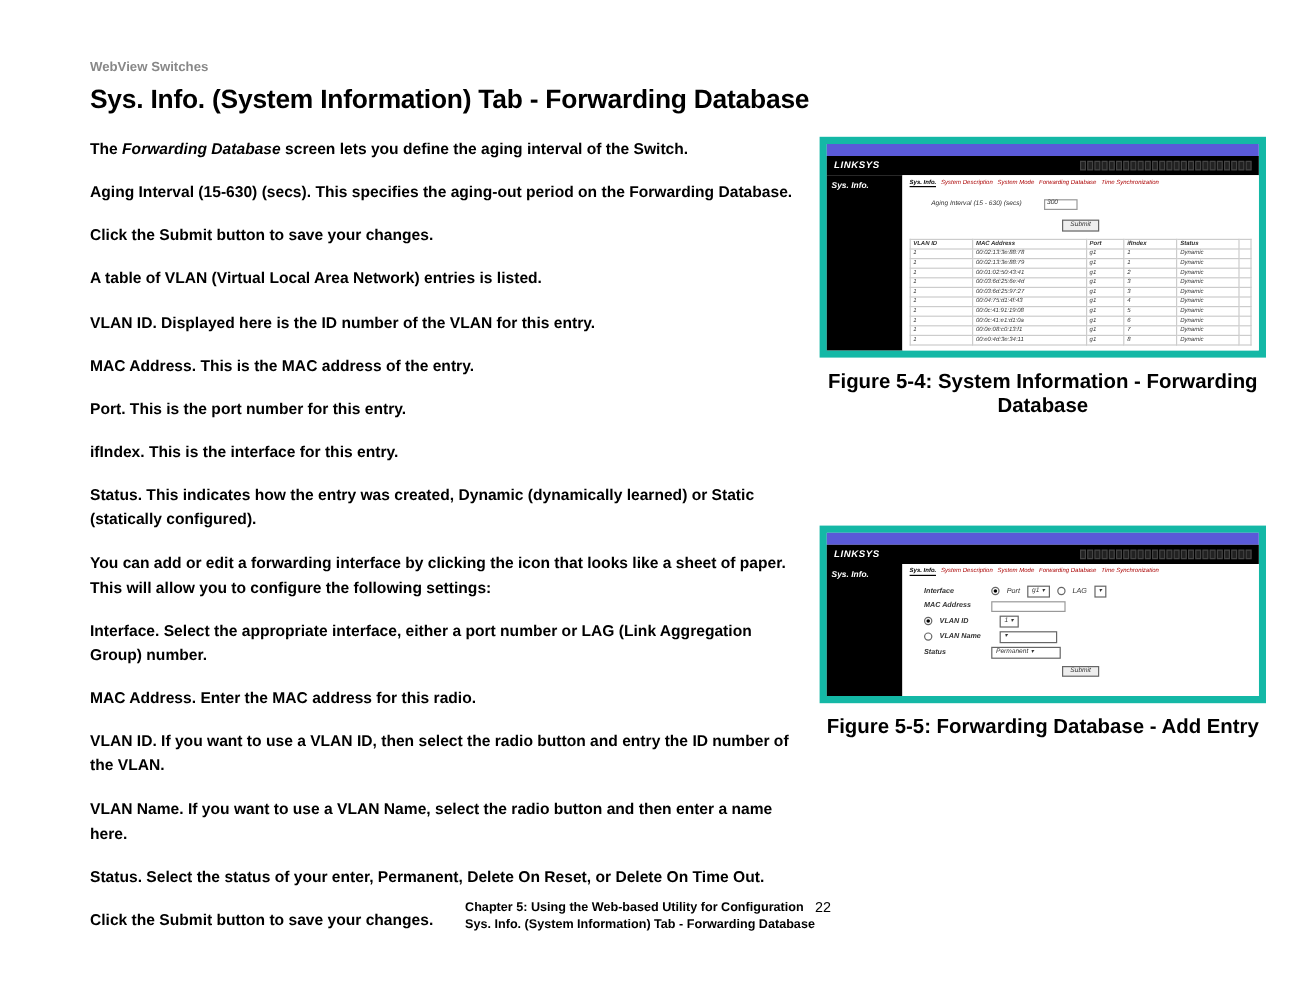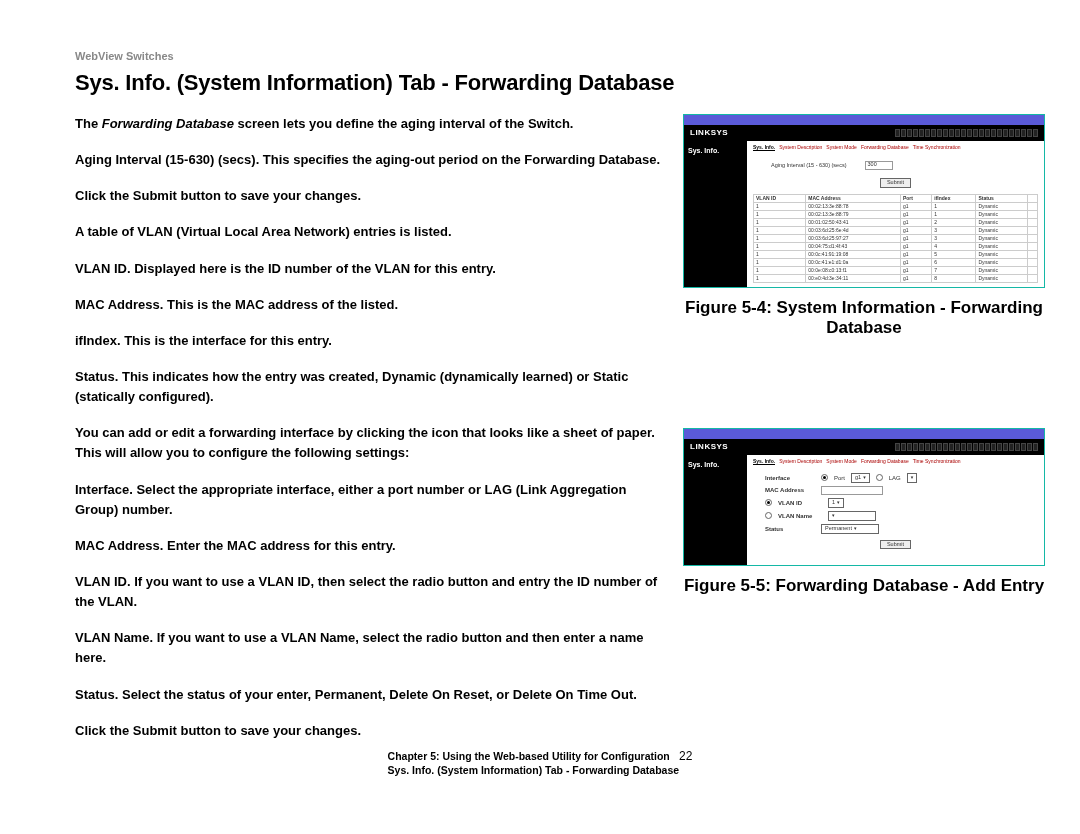--- a/index.html
+++ b/index.html
@@ -53,25 +53,26 @@
   .figure {
     margin-bottom: 90px;
   }
   .figcaption {
     text-align: center;
     font-size: 17px;
     font-weight: bold;
     margin-top: 10px;
   }
   .screenshot {
-    border: 1px solid #14b8a6;
+    border: 6px solid #14b8a6;
     width: 360px;
     font-size: 6px;
     color: #333;
     line-height: 1;
+    font-style: italic;
   }
   .ss-top {
     background: #5a5ad8;
     height: 10px;
   }
   .ss-header {
     background: #000;
     color: #fff;
     padding: 4px 6px;
     display: flex;
@@ -232,26 +233,27 @@
   <div class="header">WebView Switches</div>
   <div class="title">Sys. Info. (System Information) Tab - Forwarding Database</div>
 
   <div class="content">
     <div class="maincol">
       <p><span>The </span><em>Forwarding Database</em><span> screen lets you define the aging interval of the Switch.</span></p>
       <p><b>Aging Interval (15-630) (secs)</b><span>. This specifies the aging-out period on the Forwarding Database.</span></p>
       <p><span>Click the </span><b>Submit</b><span> button to save your changes.</span></p>
       <p>A table of VLAN (Virtual Local Area Network) entries is listed.</p>
       <p><b>VLAN ID</b><span>. Displayed here is the ID number of the VLAN for this entry.</span></p>
-      <p><b>MAC Address</b><span>. This is the MAC address of the listed.</span></p>
+      <p><b>MAC Address</b><span>. This is the MAC address of the entry.</span></p>
+      <p><b>Port</b><span>. This is the port number for this entry.</span></p>
       <p><b>ifIndex</b><span>. This is the interface for this entry.</span></p>
       <p><b>Status</b><span>. This indicates how the entry was created, Dynamic (dynamically learned) or Static (statically configured).</span></p>
       <p>You can add or edit a forwarding interface by clicking the icon that looks like a sheet of paper. This will allow you to configure the following settings:</p>
       <p><b>Interface</b><span>. Select the appropriate interface, either a port number or LAG (Link Aggregation Group) number.</span></p>
-      <p><b>MAC Address</b><span>. Enter the MAC address for this entry.</span></p>
+      <p><b>MAC Address</b><span>. Enter the MAC address for this radio.</span></p>
       <p><b>VLAN ID</b><span>. If you want to use a VLAN ID, then select the radio button and entry the ID number of the VLAN.</span></p>
       <p><b>VLAN Name</b><span>. If you want to use a VLAN Name, select the radio button and then enter a name here.</span></p>
       <p><b>Status</b><span>. Select the status of your enter, </span><b>Permanent</b><span>, </span><b>Delete On Reset</b><span>, or </span><b>Delete On Time Out</b><span>.</span></p>
       <p><span>Click the </span><b>Submit</b><span> button to save your changes.</span></p>
     </div>
 
     <div class="sidecol">
 
       <div class="figure">
         <div class="screenshot">

